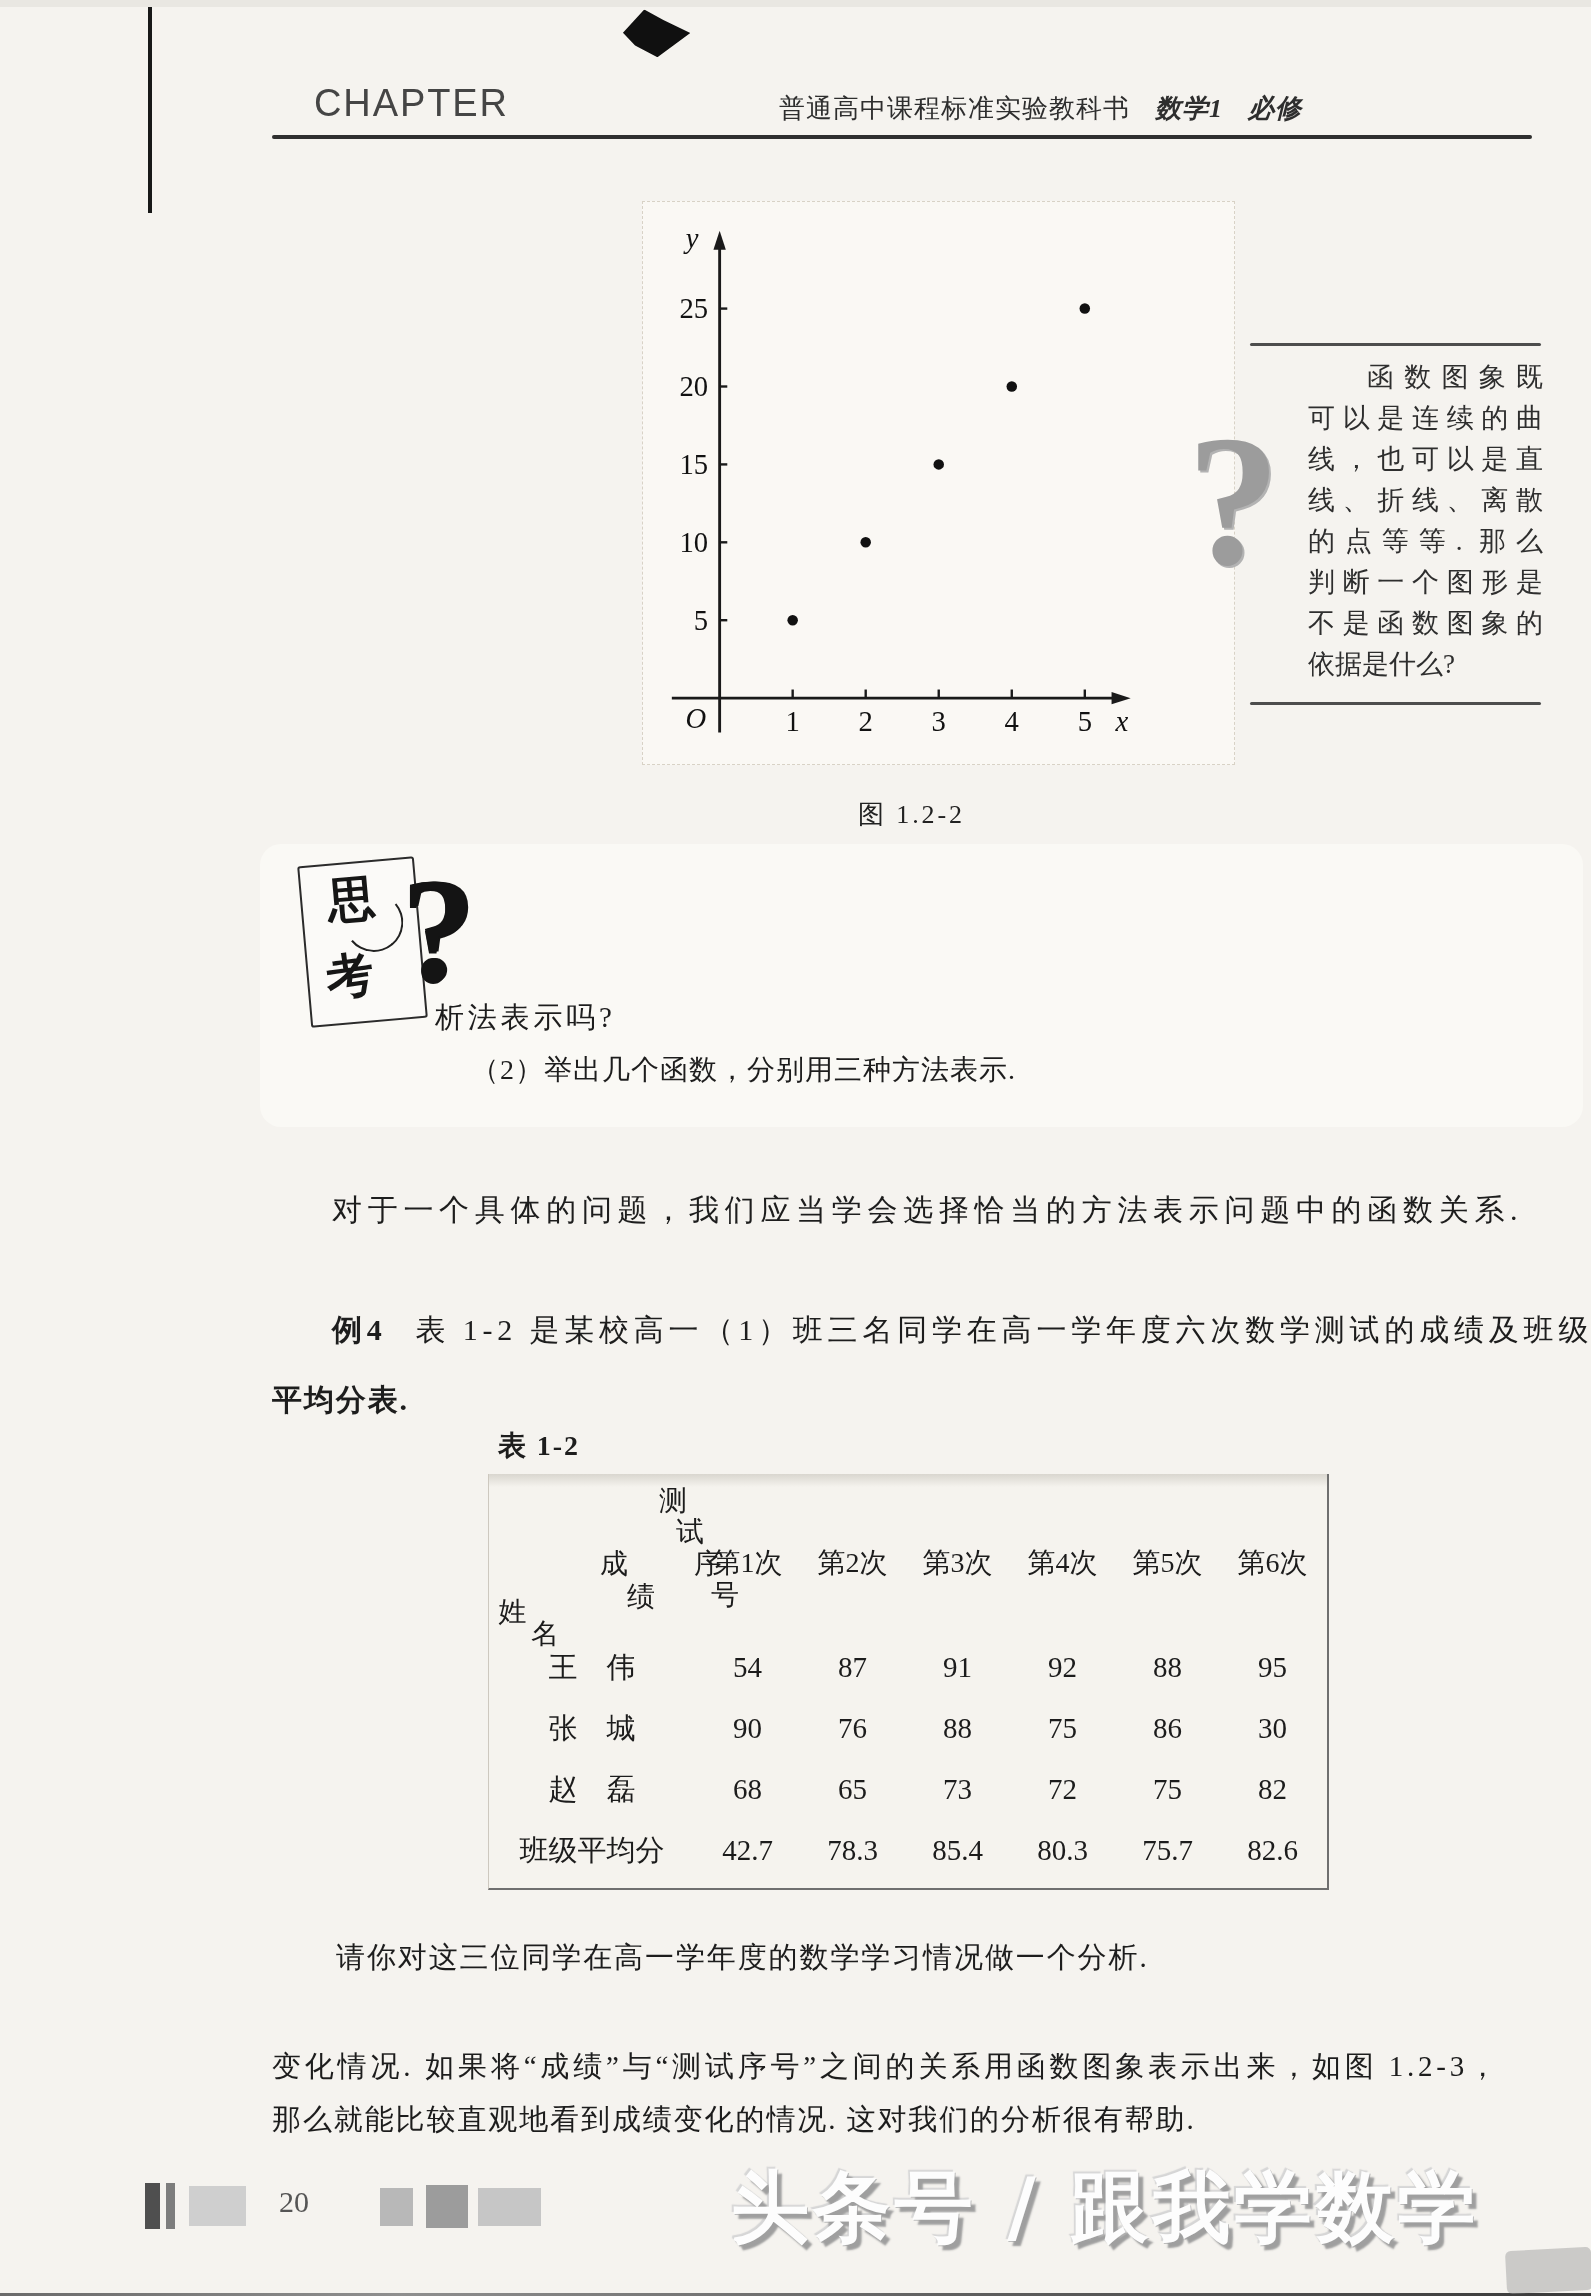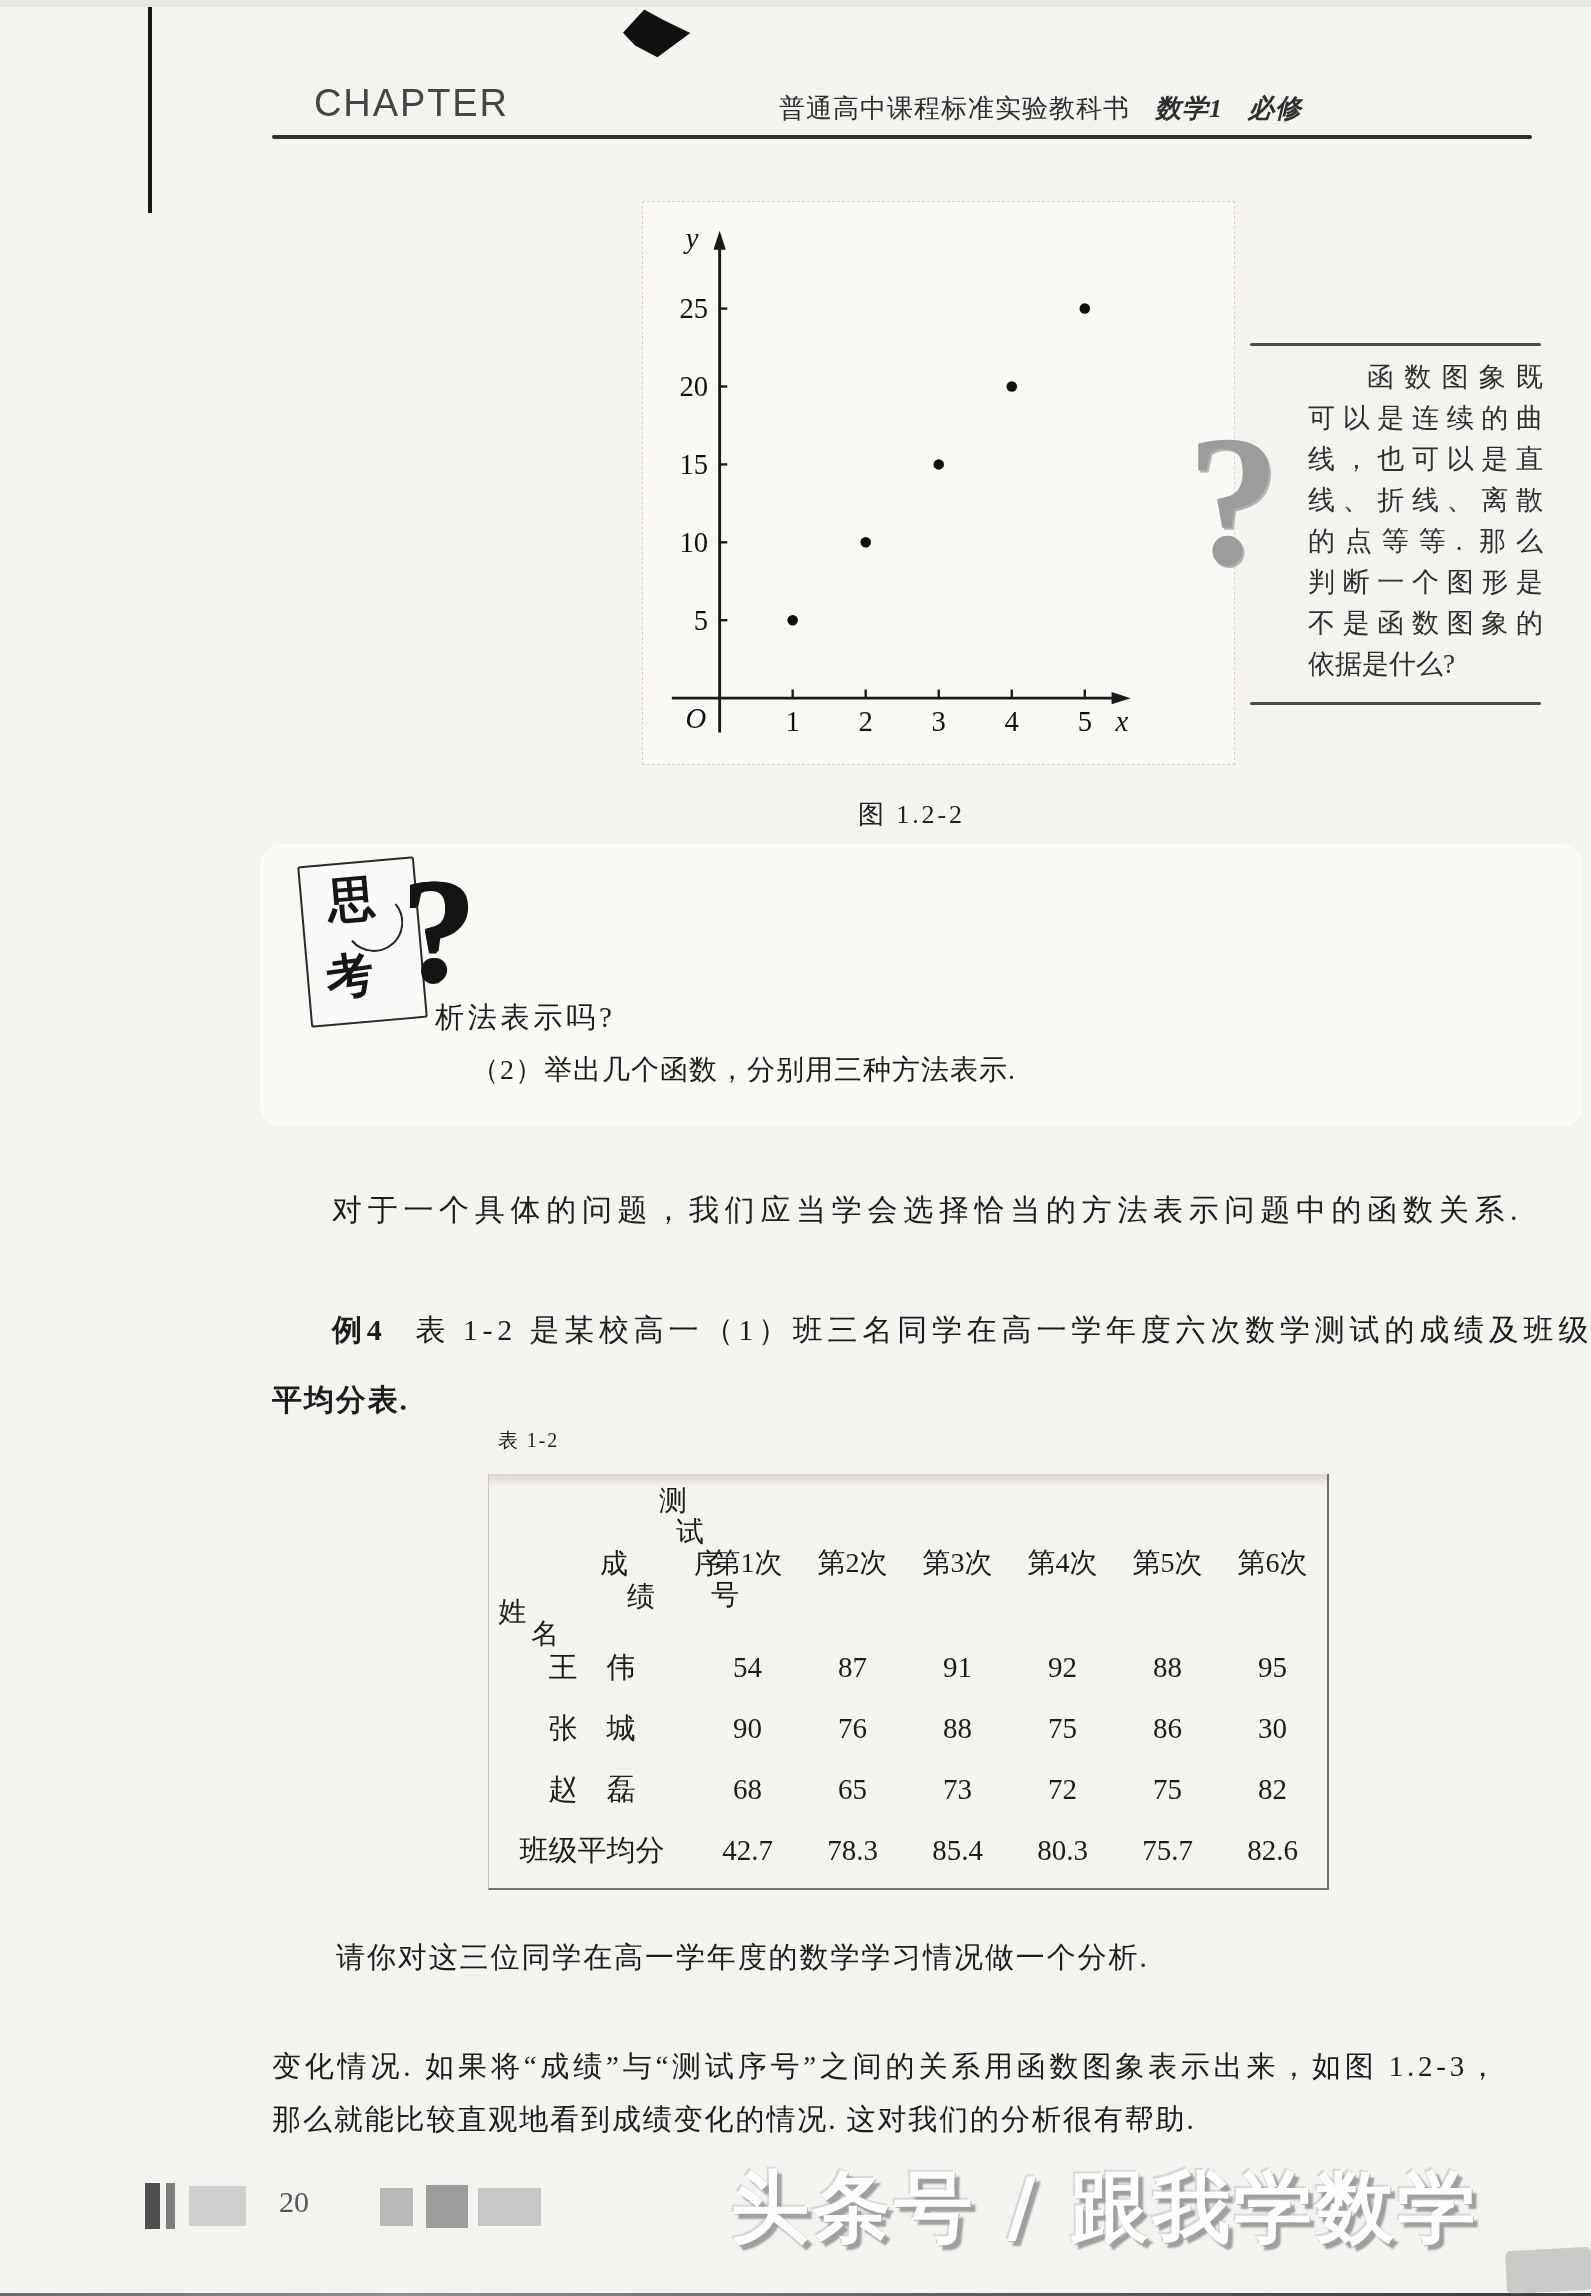--- a/index.html
+++ b/index.html
@@ -52,21 +52,21 @@
     text-shadow:1.9px 0 0 #141414,0 1.9px 0 #141414;}
   .tq1{left:471px;top:940px;font-size:29px;letter-spacing:7.6px;white-space:nowrap;}
   .tq1b{left:435px;top:991px;font-size:29px;letter-spacing:3.8px;white-space:nowrap;}
   .tq2{left:471px;top:1044px;font-size:28px;letter-spacing:1px;white-space:nowrap;}
 
   
   .p-intro{left:332px;top:1183px;font-size:30px;letter-spacing:5.7px;white-space:nowrap;}
   .p-ex{left:332px;top:1303px;font-size:30px;letter-spacing:4.8px;white-space:nowrap;}
   .p-ex .ex-label{font-weight:bold;margin-right:29px;}
   .p-ex2{left:272px;top:1373px;font-size:30px;letter-spacing:1.9px;font-weight:bold;}
-  .tbl-title{left:498px;top:1420px;font-size:20px;font-weight:normal;letter-spacing:1.9px;}
+  .tbl-title{left:498px;top:1420px;font-size:28px;font-weight:bold;letter-spacing:1.9px;}
 
   
   .table-card{left:488px;top:1467px;width:841px;height:416px;background:#f5f3ee;
     border-right:2.9px solid #6f6f6f;border-bottom:2.9px solid #6f6f6f;border-left:1px solid #cdc8bf;
     box-sizing:border-box;}
   .table-card::before{content:"";position:absolute;left:0;top:0;width:100%;height:13.4px;
     background:linear-gradient(180deg,#d9d6cf,rgba(217,214,207,0));}
   .t-head{position:absolute;left:0;top:0;width:100%;height:163px;display:flex;
     align-items:flex-start;padding-top:70px;box-sizing:border-box;}
   .t-body{position:absolute;left:0;top:163px;width:100%;}

